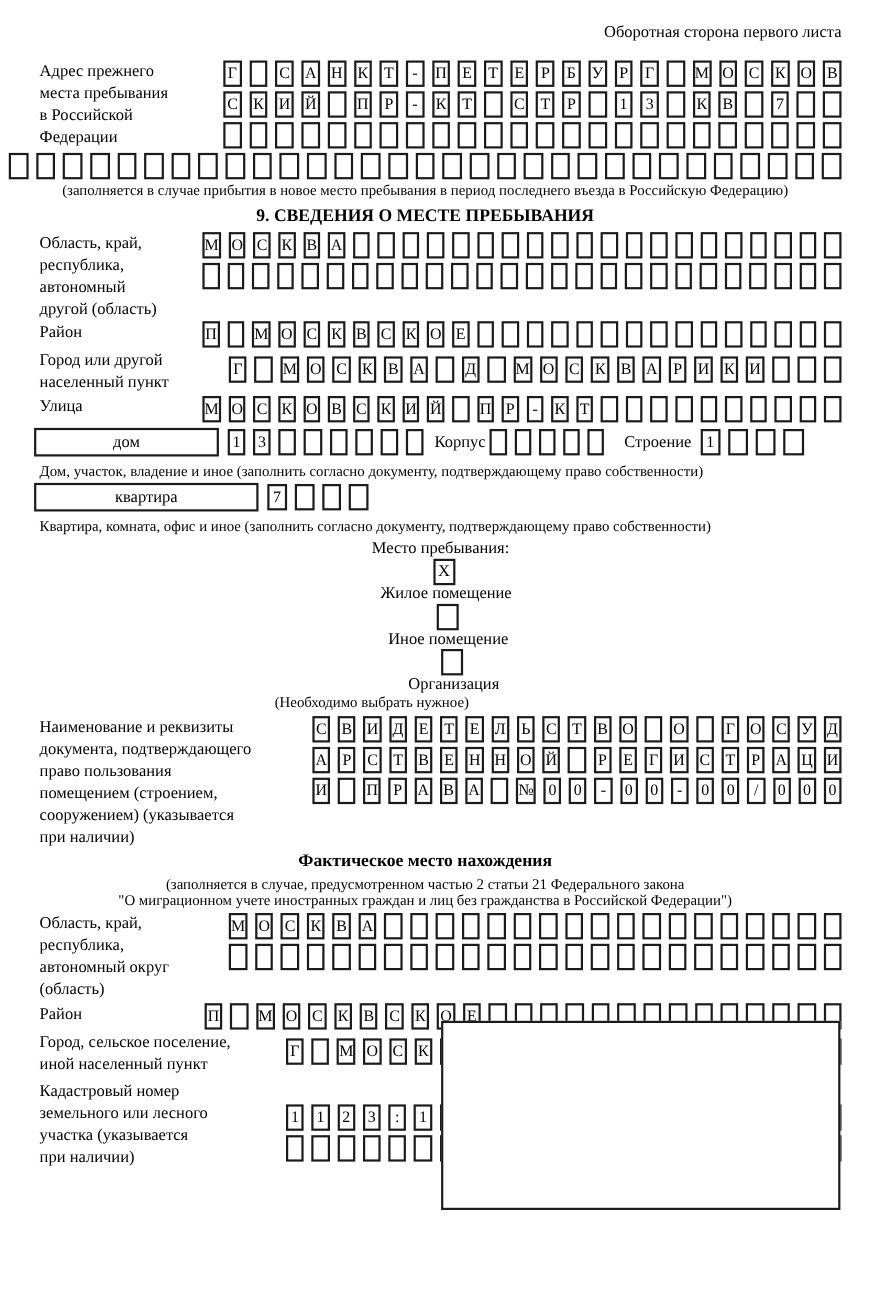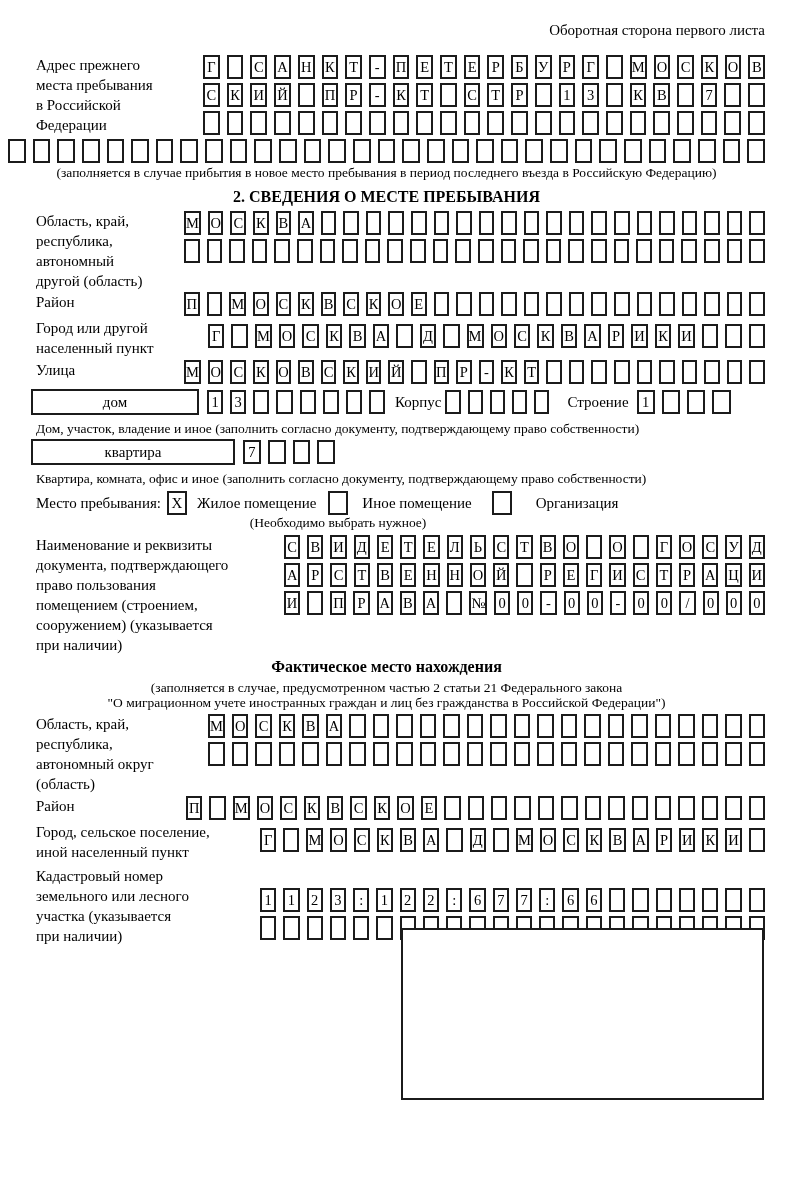--- a/index.html
+++ b/index.html
@@ -33,21 +33,21 @@
   .wide-box{border:2px solid #1b1b1b;height:26px;box-sizing:border-box;
     display:flex;align-items:center;justify-content:center;font-size:15px;}
   .wb-house{width:168px;} .wb-apt{width:204px;}
   .hr-cells8{width:178px;margin-left:8px;} 
   .hr-cells5{width:104px;margin-left:4px;}
   .hr-cells4{width:94px;margin-left:8px;}
   .apt-cells{width:92px;margin-left:8px;}
   .inline-label{font-size:15px;margin-left:10px;margin-right:0;white-space:nowrap;}
   .caption{font-size:13.5px;line-height:15px;margin-top:6px;padding-left:28px;}
   
-  .stay-row{display:flex;align-items:center;padding-left:28px;margin-top:5px;font-size:15px;}
+  .stay-row{display:flex;align-items:center;padding-left:28px;margin-top:5px;font-size:15px;flex-direction:column;}
   .checkbox{width:20px;height:24px;border:2px solid #1b1b1b;box-sizing:border-box;
     display:flex;align-items:center;justify-content:center;font-size:15px;flex-shrink:0;}
   .stay-note{width:660px;text-align:center;font-size:13.5px;line-height:15px;}
   
   .stamp-wrap{position:absolute;left:401px;top:928px;width:363px;}
   .stamp-box{width:363px;height:172px;border:2px solid #1b1b1b;box-sizing:border-box;background:#fff;}
   .stamp-caption{margin-top:8px;width:370px;margin-left:-4px;
     text-align:center;font-size:13.5px;line-height:16.5px;}
 </style>
 </head>
@@ -173,21 +173,21 @@
       <span class="cell"></span>
       <span class="cell"></span>
       <span class="cell"></span>
       <span class="cell"></span>
       <span class="cell"></span>
       <span class="cell"></span>
       <span class="cell"></span>
     </div>
   <div class="note-center">(заполняется в случае прибытия в новое место пребывания в период последнего въезда в Российскую Федерацию)</div>
 
-  <div class="sec-title">2. СВЕДЕНИЯ О МЕСТЕ ПРЕБЫВАНИЯ</div>
+  <div class="sec-title">9. СВЕДЕНИЯ О МЕСТЕ ПРЕБЫВАНИЯ</div>
 
   <div class="field mt5">
     <div class="f-label w120">
         <div>Область, край,</div>
         <div>республика,</div>
         <div>автономный</div>
         <div>другой (область)</div>
       </div>
     <div class="rows-col">
       <div class="box-row">

